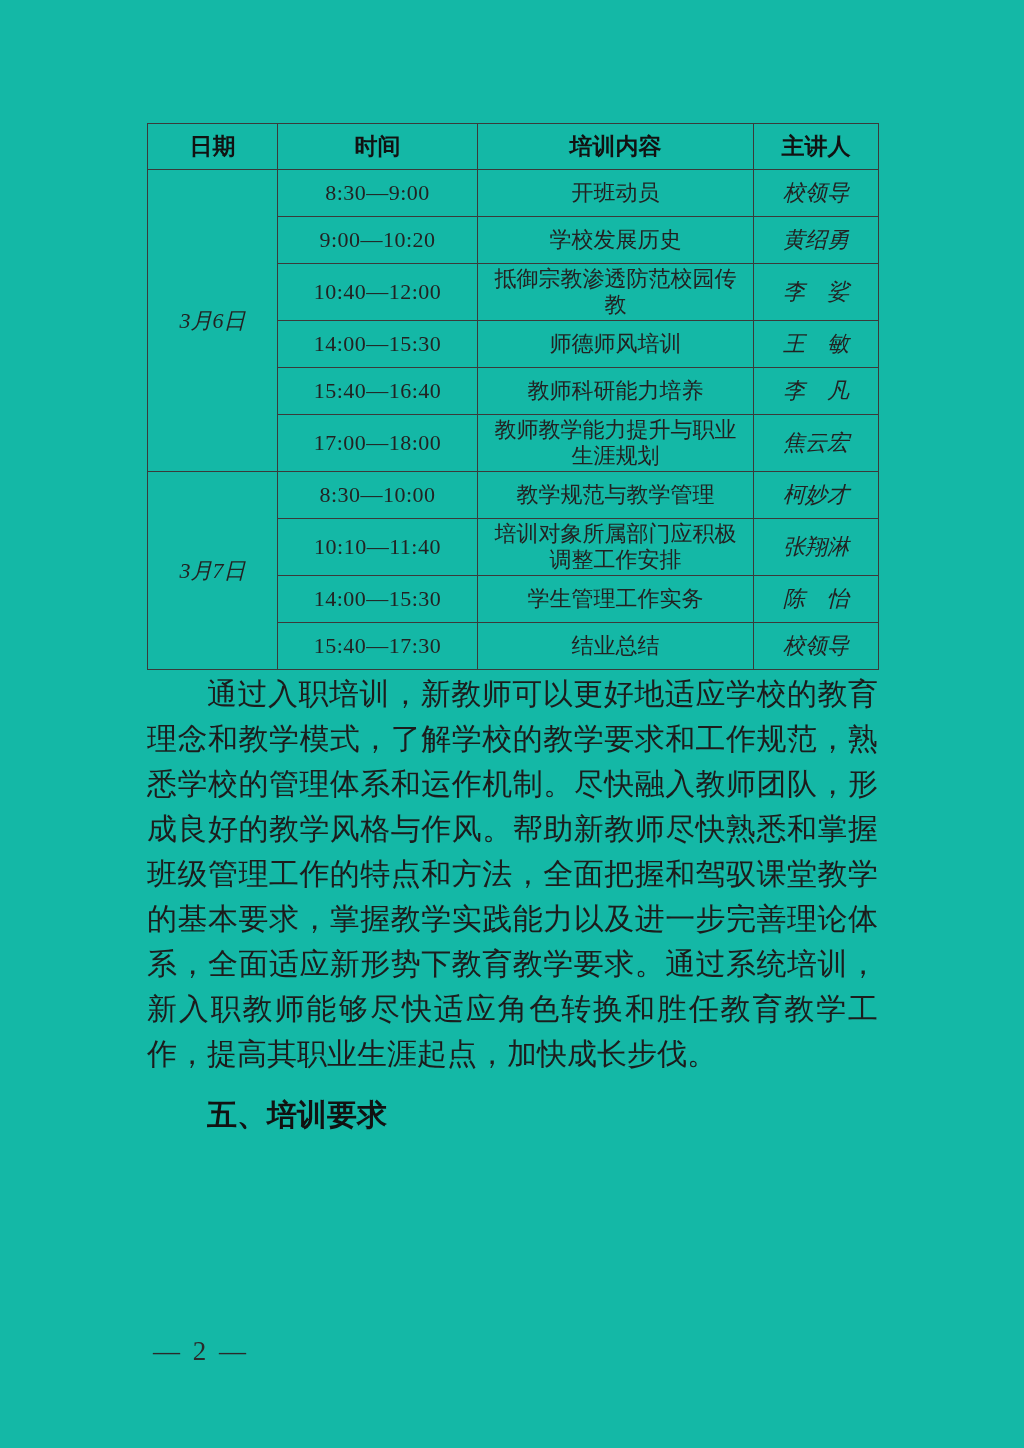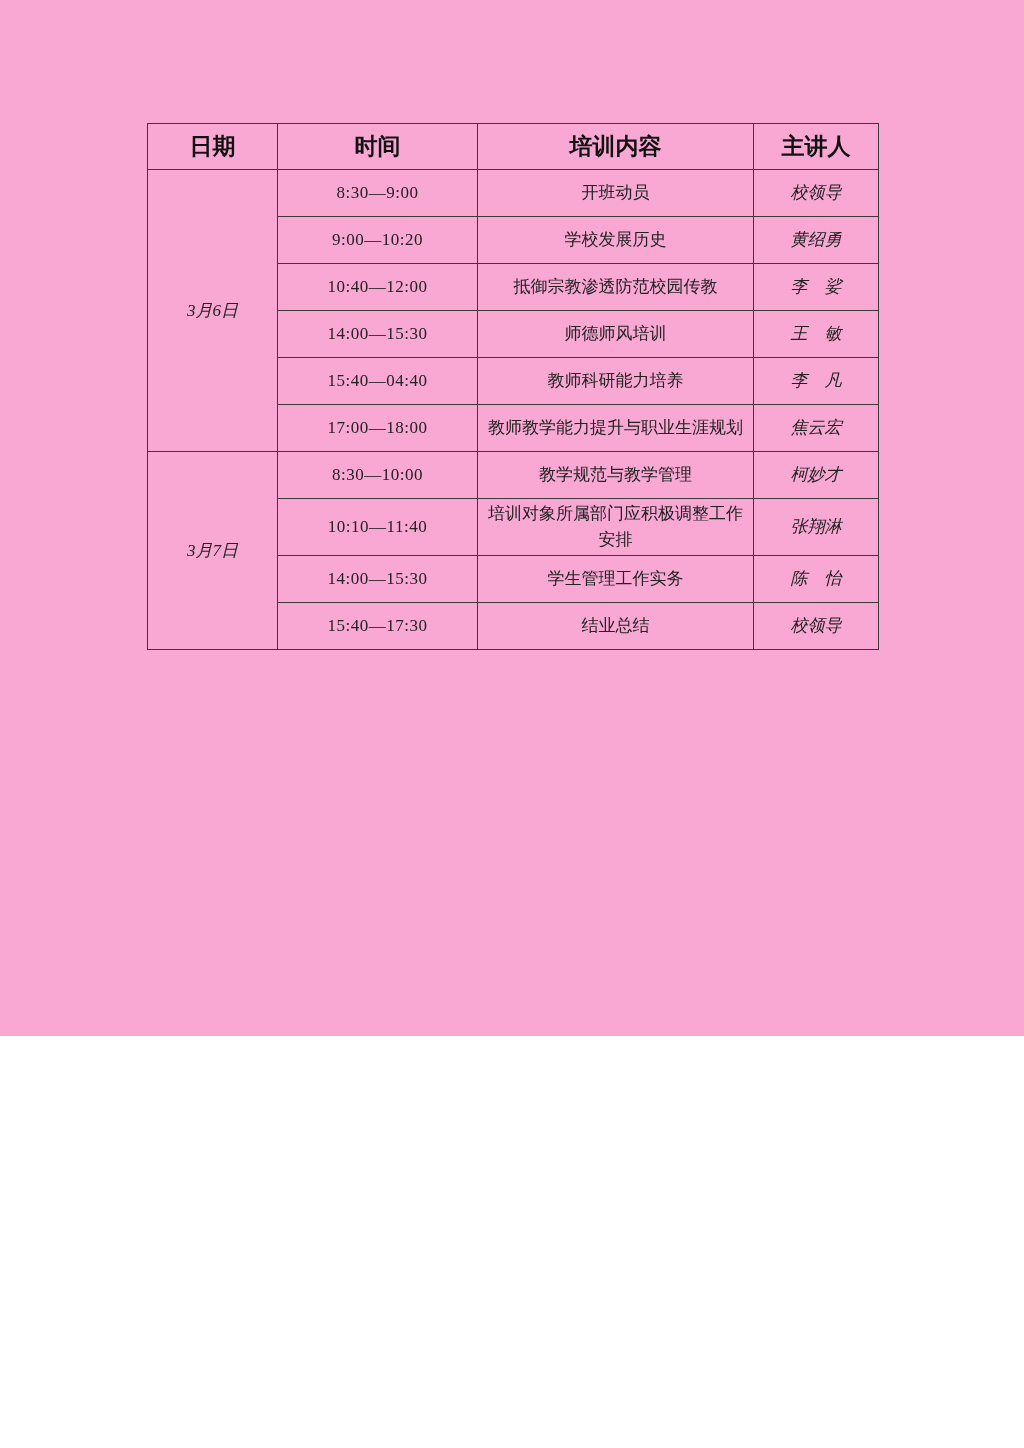--- a/index.html
+++ b/index.html
@@ -3,23 +3,23 @@
 <meta charset="utf-8">
 <style>
   html, body {
     margin: 0;
     padding: 0;
     background: #ffffff;
   }
   .page {
     position: relative;
     width: 1024px;
-    height: 1036px;
+    height: 1448px;
     margin: 0 auto;
-    background: #f9a8d4;
+    background: #14b8a6;
     color: #1f1f1f;
     font-family: "Liberation Serif", "DejaVu Serif", serif;
     overflow: hidden;
     box-sizing: border-box;
   }
   .content {
     position: absolute;
     left: 147px;
     top: 0;
     width: 731px;
@@ -45,21 +45,21 @@
   }
   table.schedule th {
     height: 46px;
     font-family: "Liberation Sans", "DejaVu Sans", sans-serif;
     font-weight: bold;
     font-size: 23px;
     color: #111;
   }
   table.schedule td {
     height: 47px;
-    font-size: 17px;
+    font-size: 22px;
     line-height: 26px;
     color: #222;
   }
   td.time-cell {
     font-size: 23px;
     letter-spacing: 0.5px;
     white-space: nowrap;
   }
   td.date-cell { font-size: 22px; font-style: italic; }
   td.speaker-cell { white-space: nowrap; font-style: italic; }
@@ -127,21 +127,21 @@
             <td class="time-cell">10:40—12:00</td>
             <td class="content-cell">抵御宗教渗透防范校园传教</td>
             <td class="speaker-cell">李　娑</td>
           </tr>
           <tr>
             <td class="time-cell">14:00—15:30</td>
             <td class="content-cell">师德师风培训</td>
             <td class="speaker-cell">王　敏</td>
           </tr>
           <tr>
-            <td class="time-cell">15:40—04:40</td>
+            <td class="time-cell">15:40—16:40</td>
             <td class="content-cell">教师科研能力培养</td>
             <td class="speaker-cell">李　凡</td>
           </tr>
           <tr>
             <td class="time-cell">17:00—18:00</td>
             <td class="content-cell">教师教学能力提升与职业生涯规划</td>
             <td class="speaker-cell">焦云宏</td>
           </tr>
           <tr>
             <td class="date-cell" rowspan="4">3月7日</td>
@@ -160,18 +160,20 @@
             <td class="speaker-cell">陈　怡</td>
           </tr>
           <tr>
             <td class="time-cell">15:40—17:30</td>
             <td class="content-cell">结业总结</td>
             <td class="speaker-cell">校领导</td>
           </tr>
         </tbody>
     </table>
 
+    <p class="body-para">通过入职培训，新教师可以更好地适应学校的教育理念和教学模式，了解学校的教学要求和工作规范，熟悉学校的管理体系和运作机制。尽快融入教师团队，形成良好的教学风格与作风。帮助新教师尽快熟悉和掌握班级管理工作的特点和方法，全面把握和驾驭课堂教学的基本要求，掌握教学实践能力以及进一步完善理论体系，全面适应新形势下教育教学要求。通过系统培训，新入职教师能够尽快适应角色转换和胜任教育教学工作，提高其职业生涯起点，加快成长步伐。</p>
 
+    <h2 class="sec-heading">五、培训要求</h2>
 
   </div>
 
   <div class="page-number">— 2 —</div>
 </div>
 
 </body></html>

